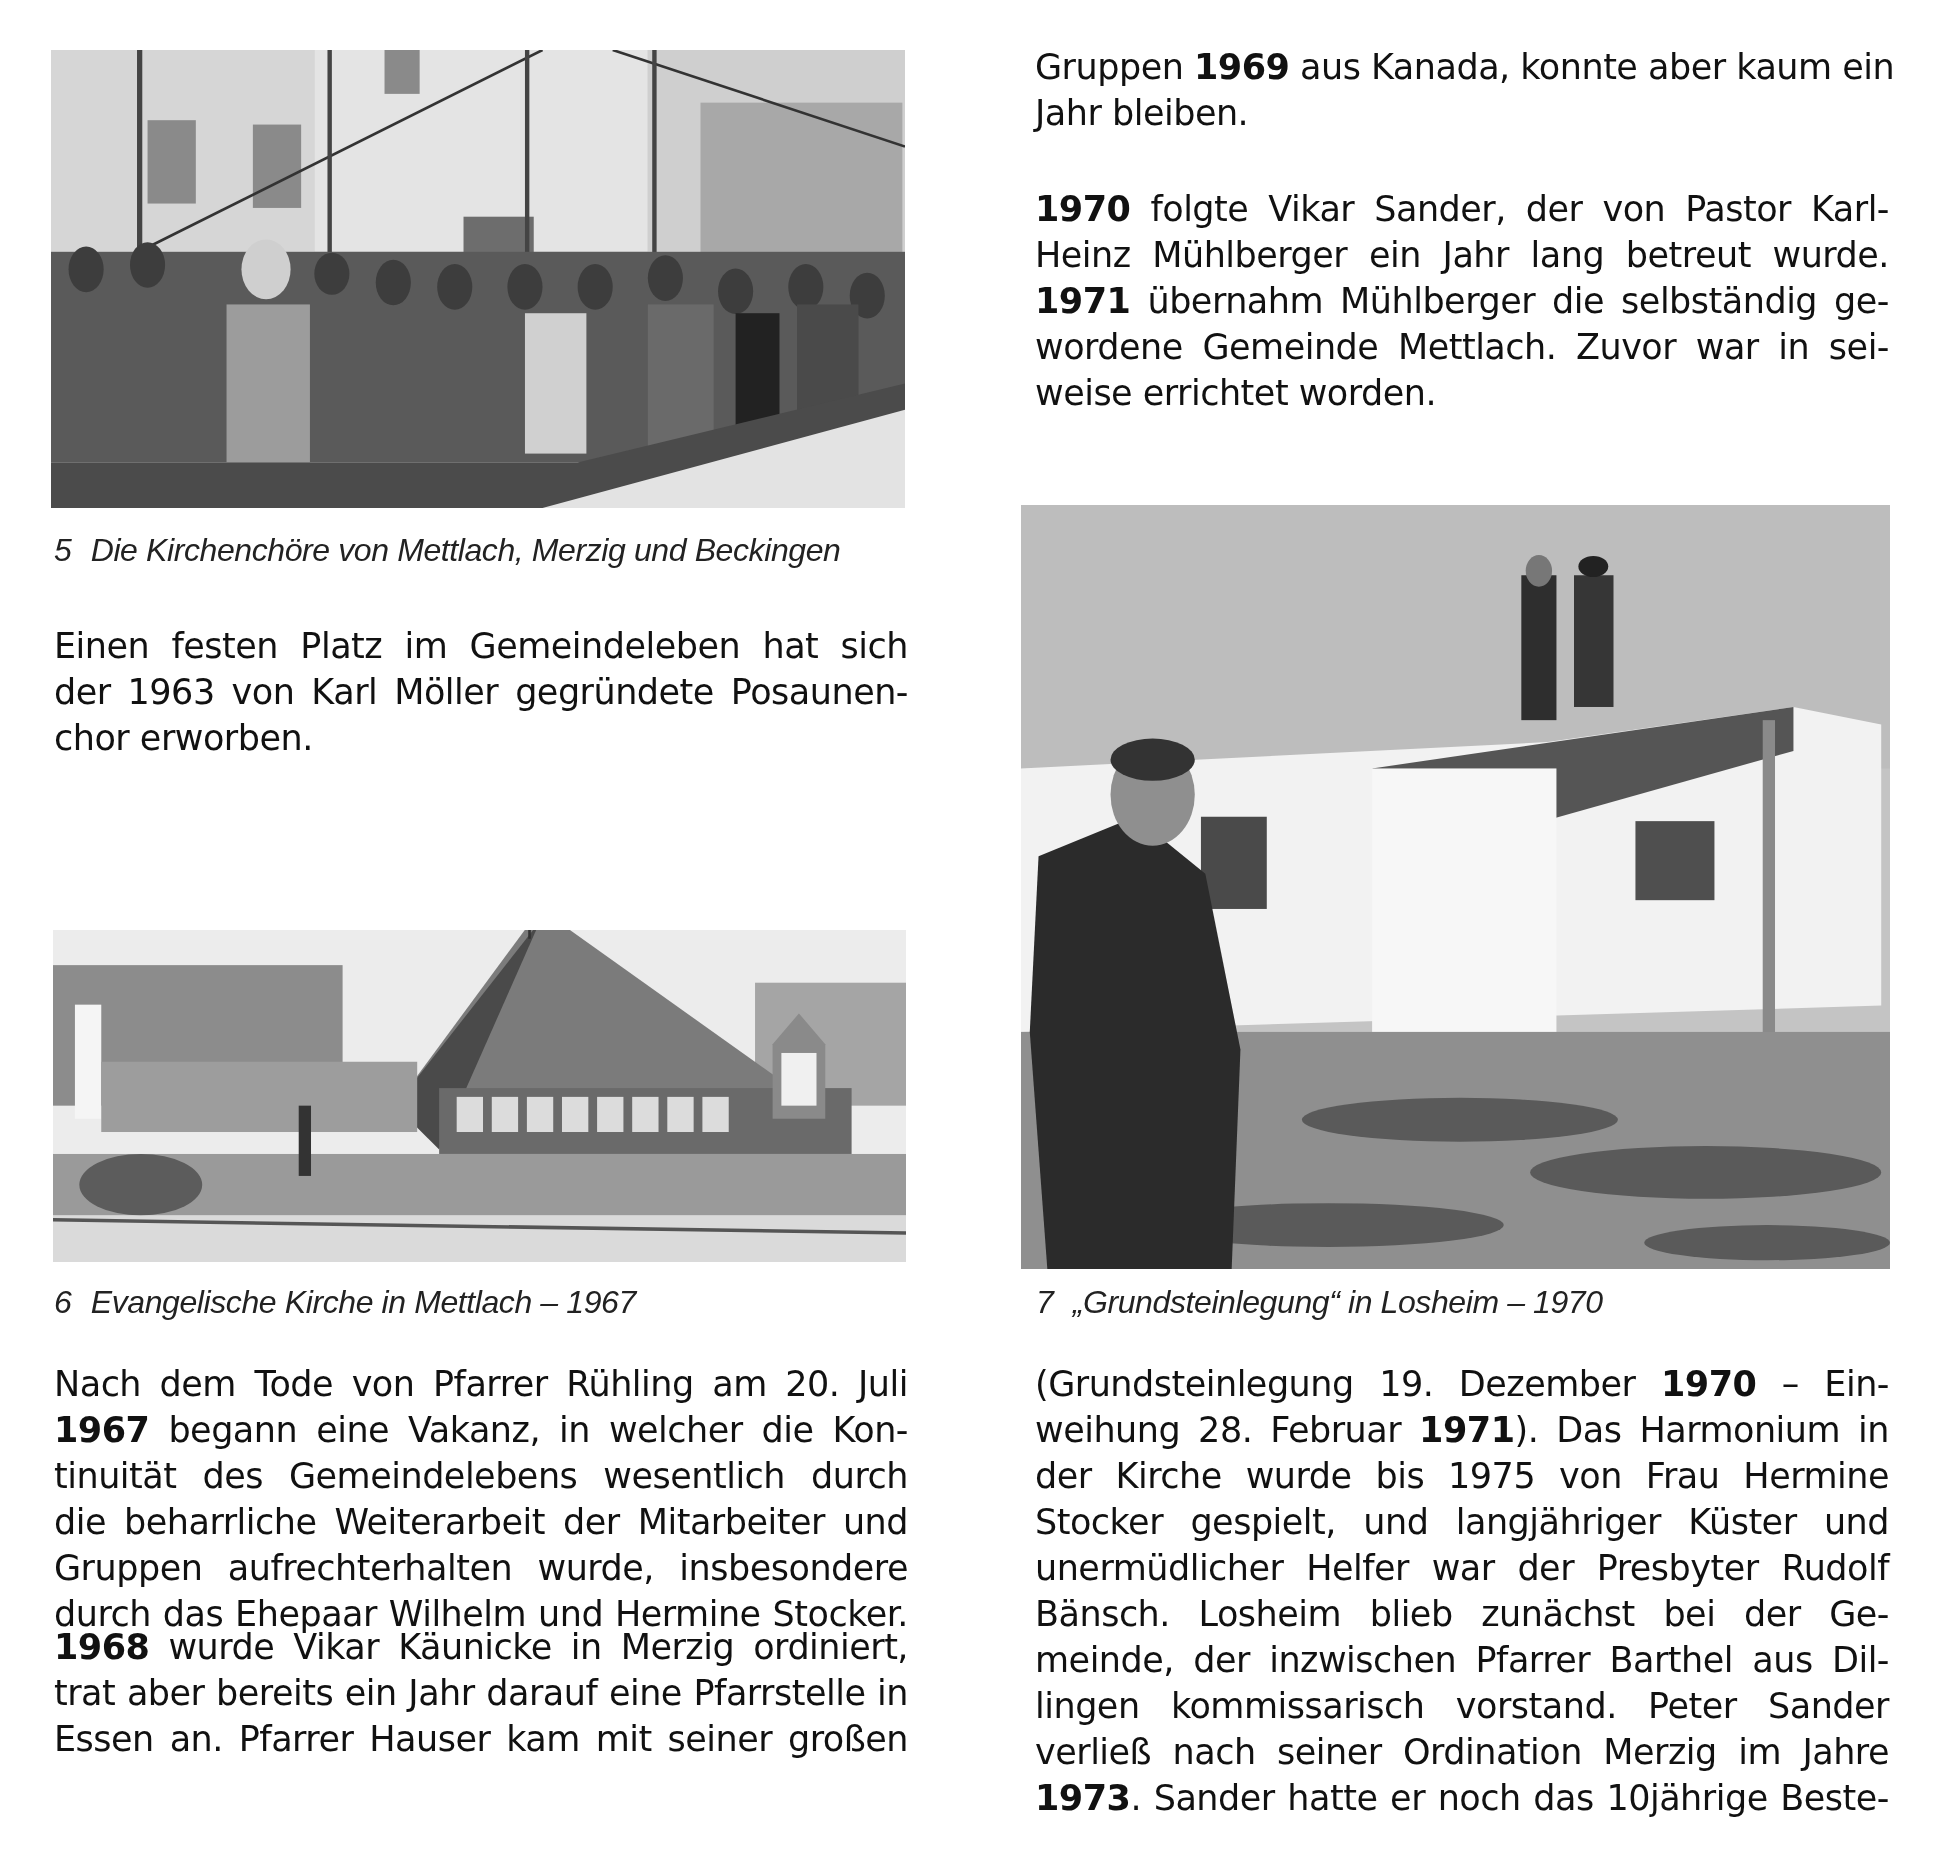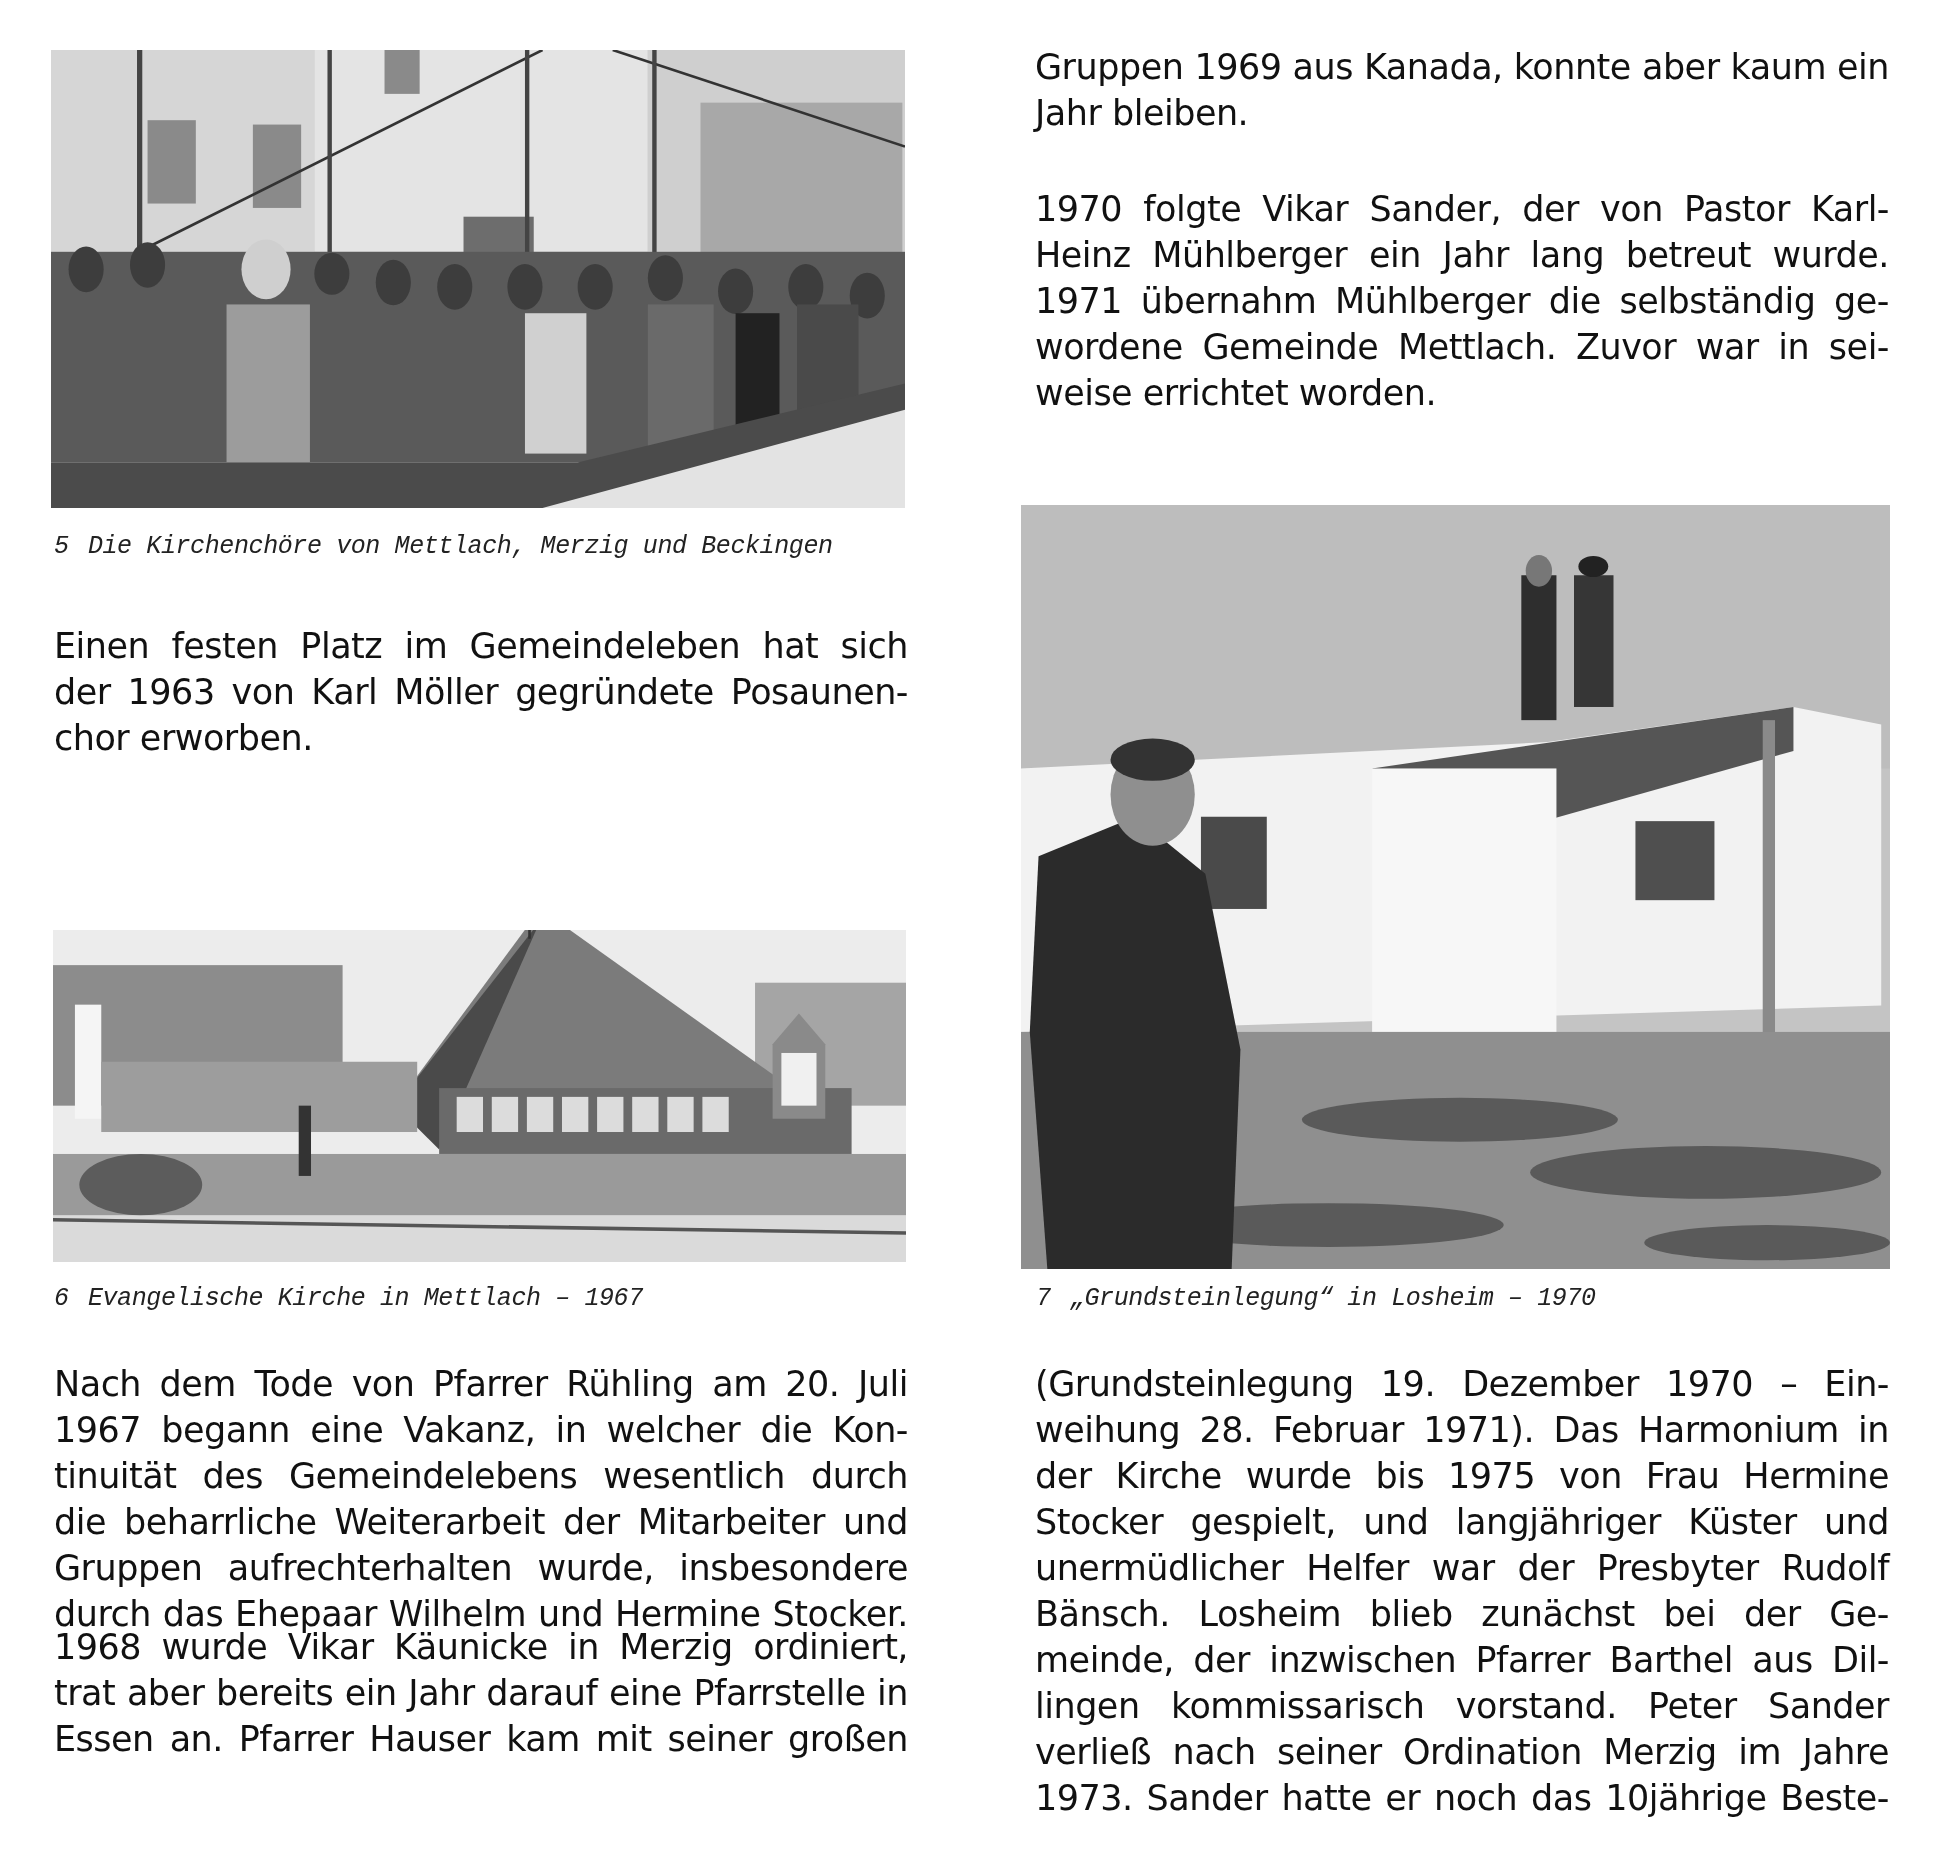--- a/index.html
+++ b/index.html
@@ -1,25 +1,25 @@
 <!DOCTYPE html>
 <html style="font-size:14px"><head>
   <meta charset="utf-8">
   <style>
     html, body { margin: 0; padding: 0; background: #ffffff; }
     body { width: 1957px; height: 1874px; position: relative; overflow: hidden;
            font-family: "Liberation Sans", "DejaVu Sans", sans-serif; color: #111; }
     .photo { position: absolute; background: #9a9a9a; overflow: hidden; }
     .photo svg { width: 100%; height: 100%; display: block; }
-    .caption { position: absolute; font-family: Liberation Mono, monospace; font-style: italic;
-               font-size: 25px; color: #222; letter-spacing: -0.4px; white-space: nowrap; }
+    .caption { position: absolute; font-family: Liberation Sans, sans-serif; font-style: italic;
+               font-size: 32px; color: #222; letter-spacing: -0.4px; white-space: nowrap; }
     .caption .num { font-style: italic; margin-right: 19.3px; }
     .para { position: absolute; font-family: "DejaVu Sans", sans-serif; font-size: 35px;
             line-height: 46px; text-align: justify; color: #111; letter-spacing: -0.5px; }
-    .para b { font-weight: normal; }
+    .para b { font-weight: bold; }
     .line { display: block; text-align: justify; text-align-last: justify; white-space: nowrap; }
     .line.last { text-align-last: left; }
   </style>
 </head>
 <body>
 
 <div class="photo" style="left:51px; top:50px; width:854px; height:458px;">
   <svg viewBox="0 0 973 522" preserveAspectRatio="none">
     <rect width="973" height="522" fill="#b9b9b9"></rect>
     <rect x="0" y="0" width="300" height="260" fill="#d6d6d6"></rect>

